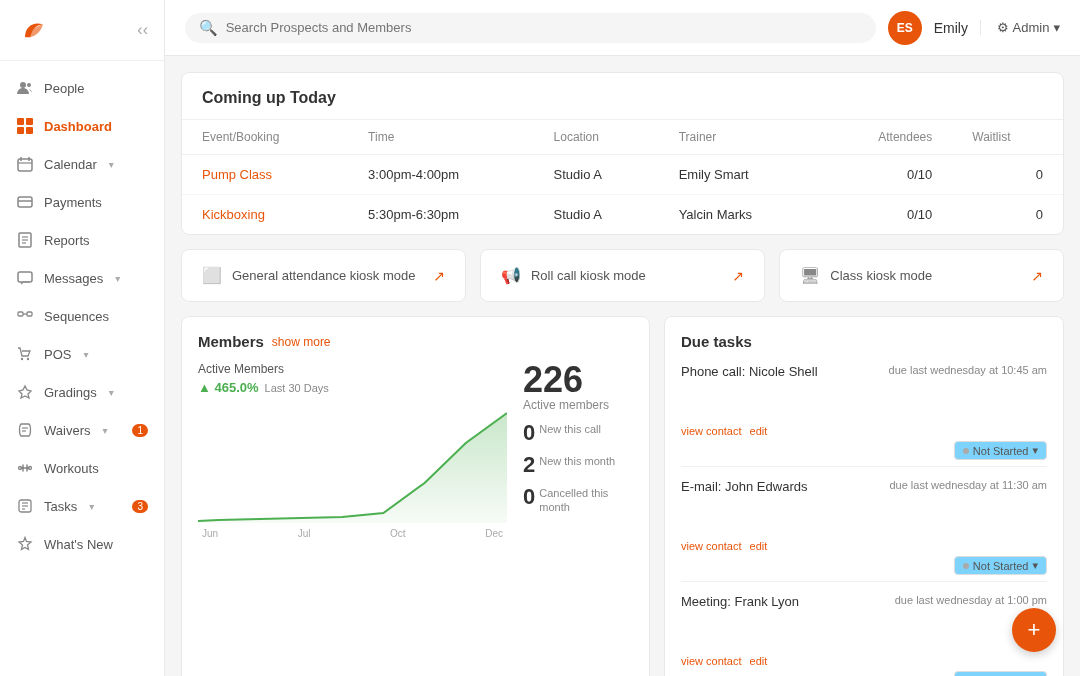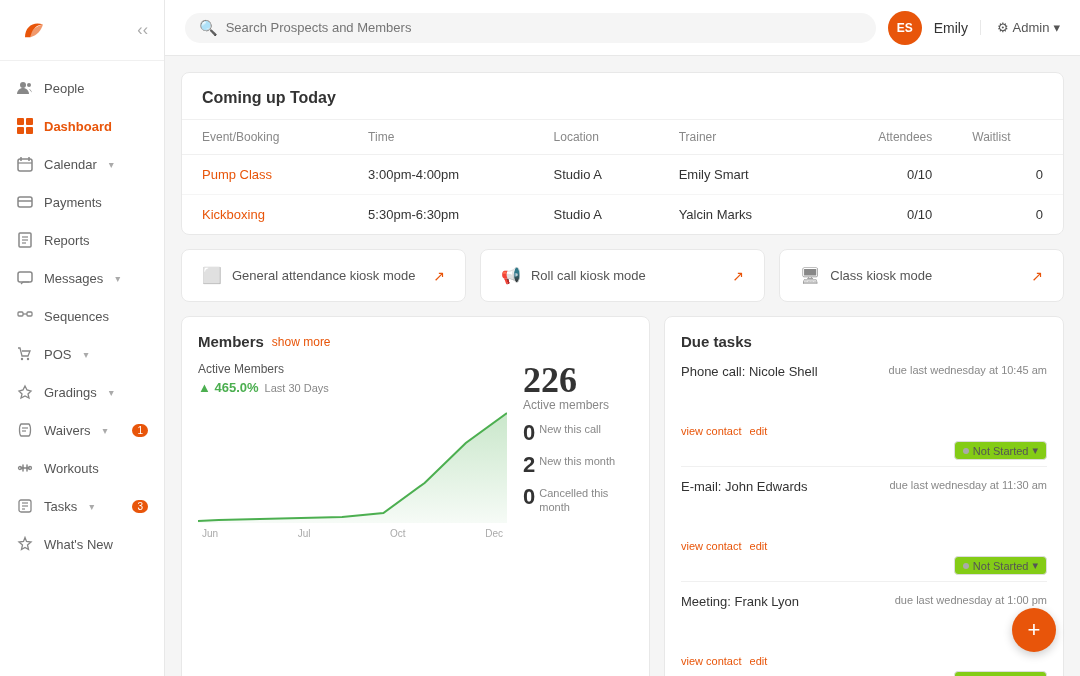--- a/index.html
+++ b/index.html
@@ -62,38 +62,38 @@
     .members-title { font-size: 15px; font-weight: 600; }
     .show-more { color: #e8550a; font-size: 12px; cursor: pointer; }
     .members-body { display: flex; gap: 16px; }
     .chart-area { flex: 1; }
     .chart-subtitle { font-size: 12px; color: #555; font-weight: 500; margin-bottom: 4px; }
     .chart-growth { color: #4caf50; font-size: 13px; font-weight: 600; }
     .chart-period { color: #888; font-size: 11px; }
     .chart-svg { width: 100%; height: 120px; }
     .chart-labels { display: flex; justify-content: space-between; font-size: 10px; color: #aaa; margin-top: 2px; padding: 0 4px; }
     .stats-col { display: flex; flex-direction: column; gap: 10px; width: 110px; }
-    .active-count { font-size: 36px; font-weight: 700; line-height: 1; font-family: Liberation Serif, serif; }
+    .active-count { font-size: 36px; font-weight: 700; line-height: 1; }
     .active-label { font-size: 12px; color: #888; }
     .stat-item { display: flex; align-items: flex-start; gap: 4px; }
     .stat-num { font-size: 22px; font-weight: 700; line-height: 1; }
     .stat-desc { font-size: 11px; color: #888; line-height: 1.3; }
 
     
     .tasks-card { width: 400px; background: #fff; border: 1px solid #e8e8e8; border-radius: 8px; padding: 16px; }
     .tasks-title { font-size: 15px; font-weight: 600; margin-bottom: 14px; }
     .task-item { margin-bottom: 12px; padding-bottom: 6px; border-bottom: 1px solid #f0f0f0; }
     .task-item:last-of-type { border-bottom: none; }
     .task-row { display: flex; justify-content: space-between; align-items: flex-start; margin-bottom: 4px; }
     .task-name { font-size: 13px; font-weight: 500; }
     .task-due { font-size: 11px; color: #888; text-align: right; }
     .task-links { display: flex; gap: 8px; margin-bottom: 4px; }
     .task-link { color: #e8550a; font-size: 11px; cursor: pointer; margin-top: 42px; }
     .task-status-row { display: flex; justify-content: flex-end; }
-    .status-badge { background: #84cc16; border: 1px solid #ddd; border-radius: 4px; padding: 2px 8px; font-size: 11px; color: #555; display: flex; align-items: center; gap: 4px; cursor: pointer; }
+    .status-badge { background: #7dd3fc; border: 1px solid #ddd; border-radius: 4px; padding: 2px 8px; font-size: 11px; color: #555; display: flex; align-items: center; gap: 4px; cursor: pointer; }
     .status-dot { width: 6px; height: 6px; border-radius: 50%; background: #aaa; display: inline-block; }
     .view-all { color: #e8550a; font-size: 12px; cursor: pointer; display: inline-block; margin-top: 4px; }
 
     
     .fab { position: fixed; bottom: 24px; right: 24px; width: 44px; height: 44px; background: #e8550a; border-radius: 50%; display: flex; align-items: center; justify-content: center; color: #fff; font-size: 22px; cursor: pointer; box-shadow: 0 3px 10px rgba(0,0,0,0.2); }
   </style>
 </head>
 <body>
 
 <div class="sidebar">

